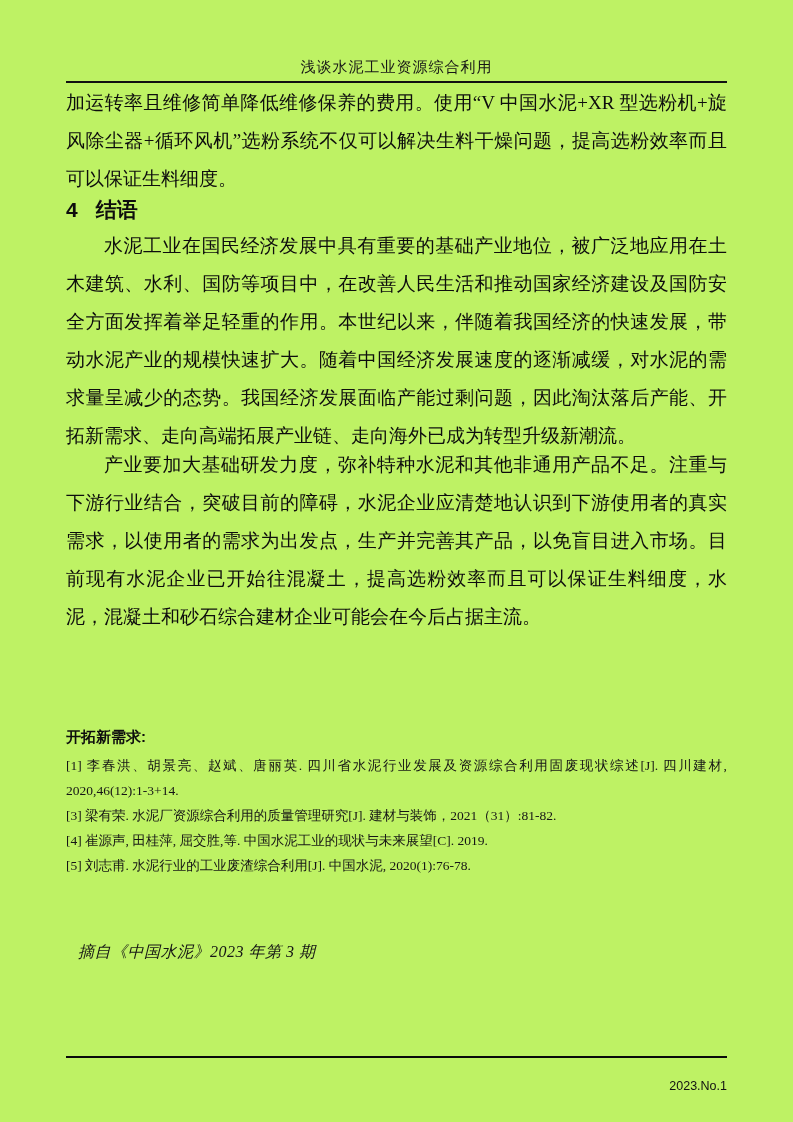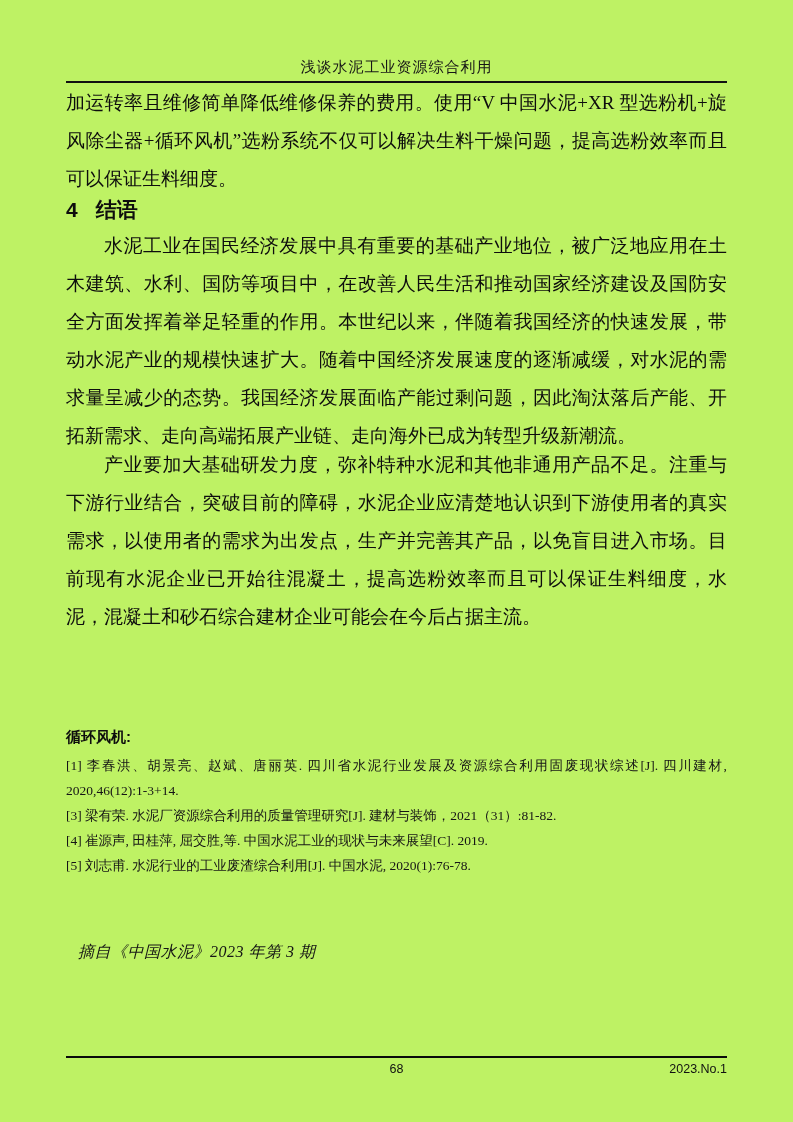--- a/index.html
+++ b/index.html
@@ -103,21 +103,21 @@
   }
   .footer-pageno {
     display: block;
     width: 100%;
     text-align: center;
     padding-top: 4px;
   }
   .footer-issue {
     position: absolute;
     right: 0;
-    top: 4px;
+    top: 21px;
     text-align: center;
   }
 </style>
 </head>
 <body>
 
 <div class="page">
   <div class="content">
 
     <div class="running-head">浅谈水泥工业资源综合利用</div>
@@ -128,28 +128,27 @@
 
     <div class="section-heading">
       <span class="sec-num">4</span><span>结语</span>
     </div>
 
     <div class="body-para para-indent para-1">水泥工业在国民经济发展中具有重要的基础产业地位，被广泛地应用在土木建筑、水利、国防等项目中，在改善人民生活和推动国家经济建设及国防安全方面发挥着举足轻重的作用。本世纪以来，伴随着我国经济的快速发展，带动水泥产业的规模快速扩大。随着中国经济发展速度的逐渐减缓，对水泥的需求量呈减少的态势。我国经济发展面临产能过剩问题，因此淘汰落后产能、开拓新需求、走向高端拓展产业链、走向海外已成为转型升级新潮流。</div>
 
     <div class="body-para para-indent para-2">产业要加大基础研发力度，弥补特种水泥和其他非通用产品不足。注重与下游行业结合，突破目前的障碍，水泥企业应清楚地认识到下游使用者的真实需求，以使用者的需求为出发点，生产并完善其产品，以免盲目进入市场。目前现有水泥企业已开始往混凝土，提高选粉效率而且可以保证生料细度，水泥，混凝土和砂石综合建材企业可能会在今后占据主流。</div>
 
     <div class="refs">
-      <div class="refs-heading">循环风机:</div>
+      <div class="refs-heading">开拓新需求:</div>
       <div class="ref-item">[1] 李春洪、胡景亮、赵斌、唐丽英. 四川省水泥行业发展及资源综合利用固废现状综述[J]. 四川建材, 2020,46(12):1-3+14.</div>
       <div class="ref-item">[3] 梁有荣. 水泥厂资源综合利用的质量管理研究[J]. 建材与装饰，2021（31）:81-82.</div>
       <div class="ref-item">[4] 崔源声, 田桂萍, 屈交胜,等. 中国水泥工业的现状与未来展望[C]. 2019.</div>
       <div class="ref-item">[5] 刘志甫. 水泥行业的工业废渣综合利用[J]. 中国水泥, 2020(1):76-78.</div>
     </div>
 
     <div class="source-note">摘自《中国水泥》2023 年第 3 期</div>
 
     <div class="footer">
-      <span class="footer-pageno">68</span>
       <span class="footer-issue">2023.No.1</span>
     </div>
 
   </div>
 </div>
 
 </body></html>

